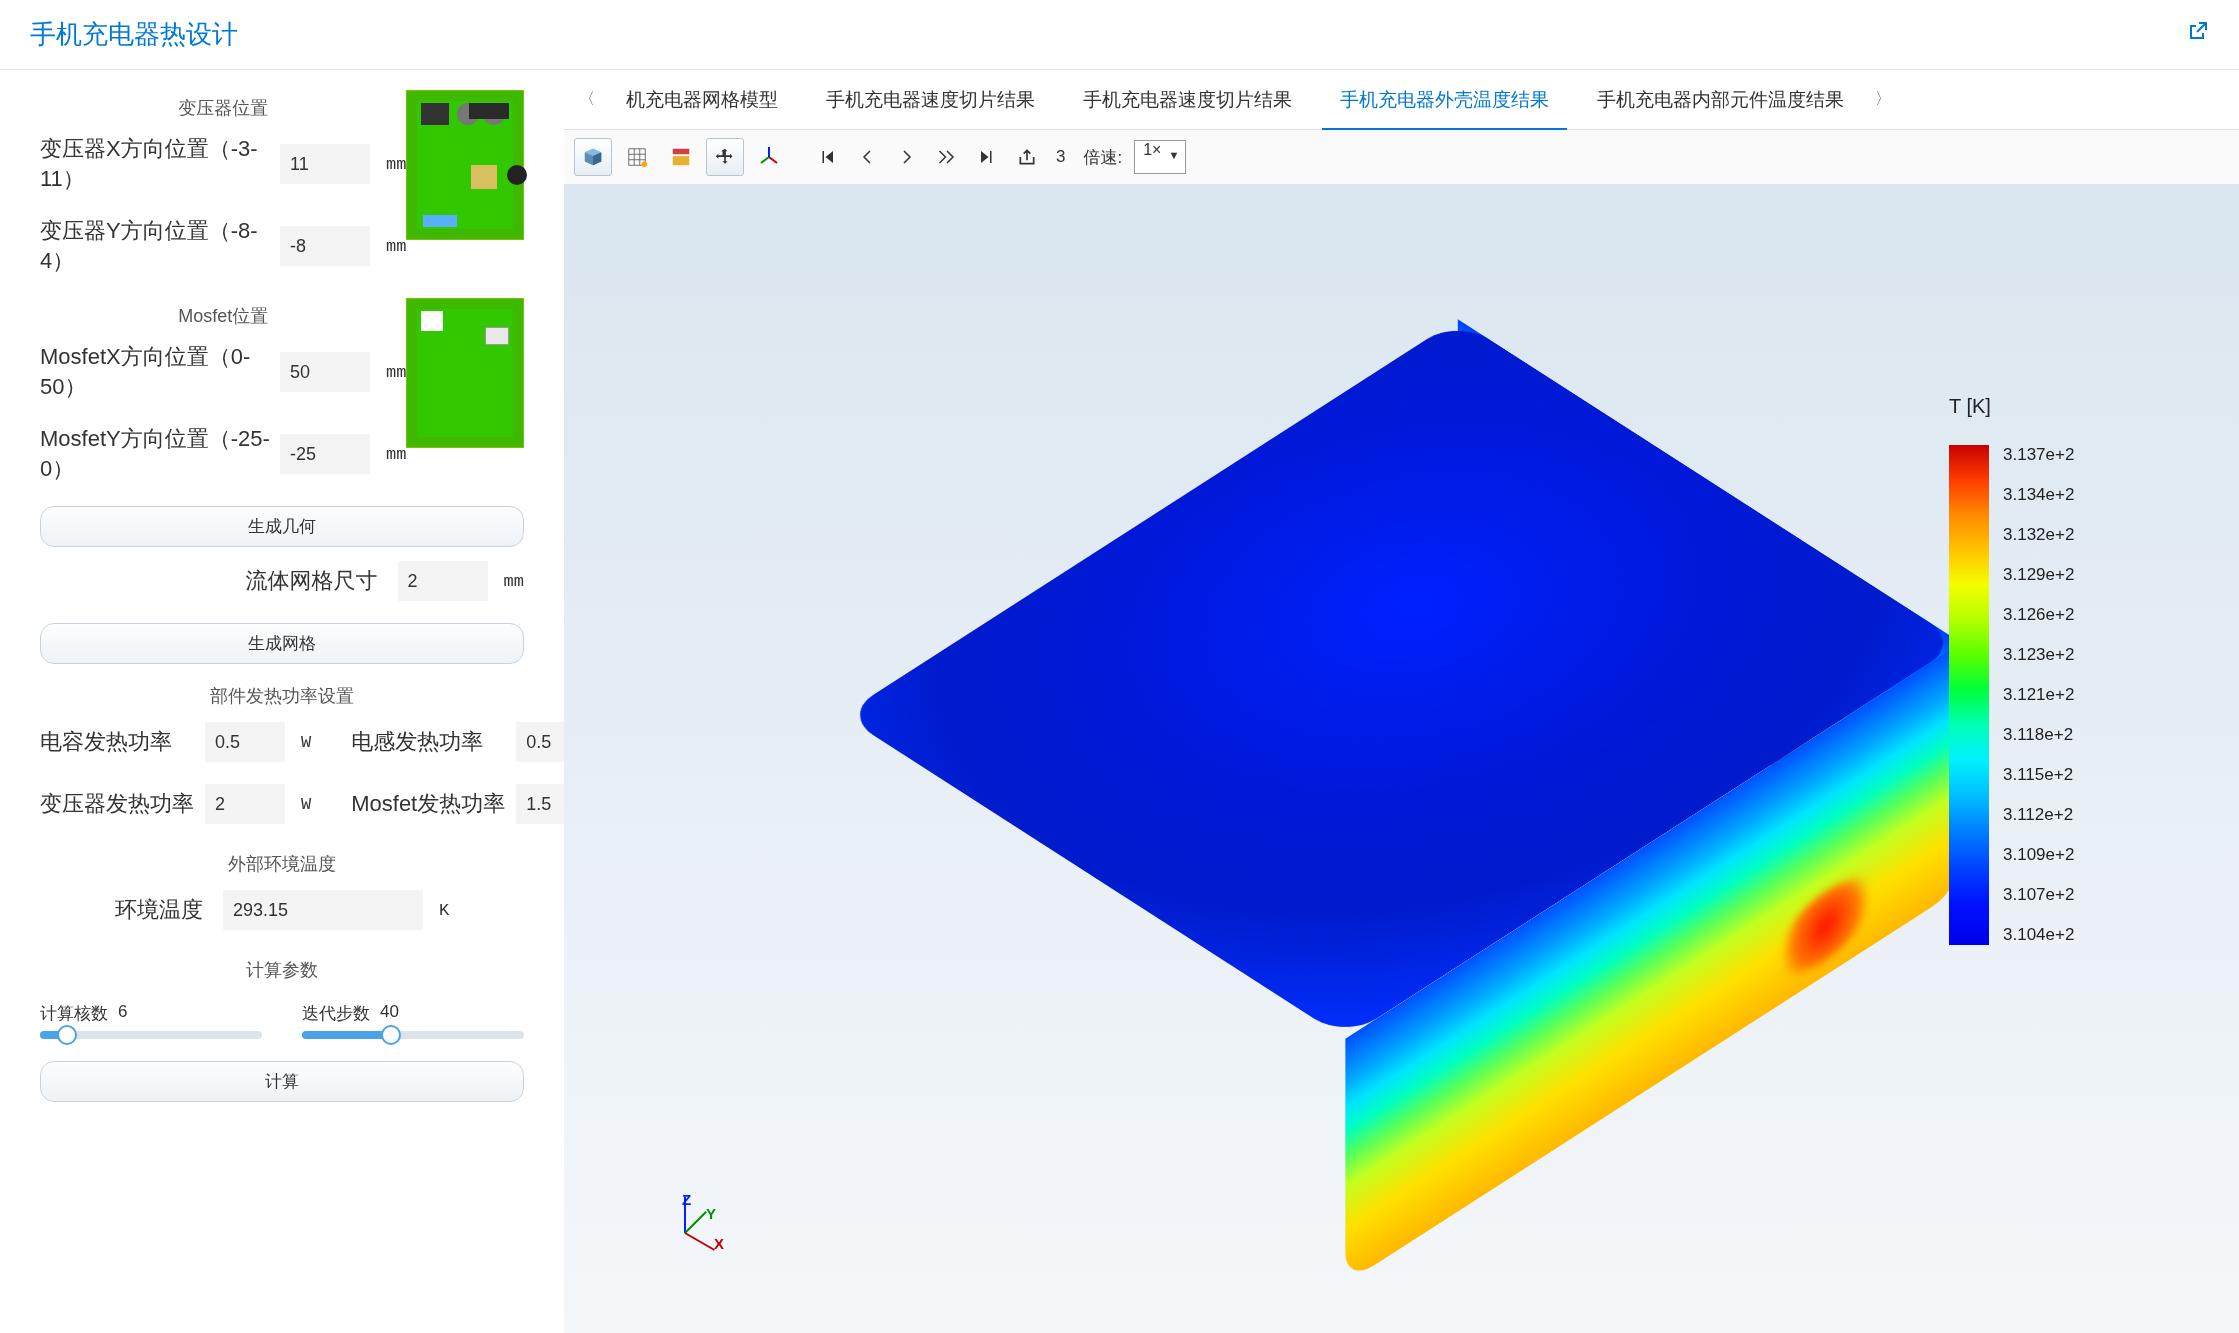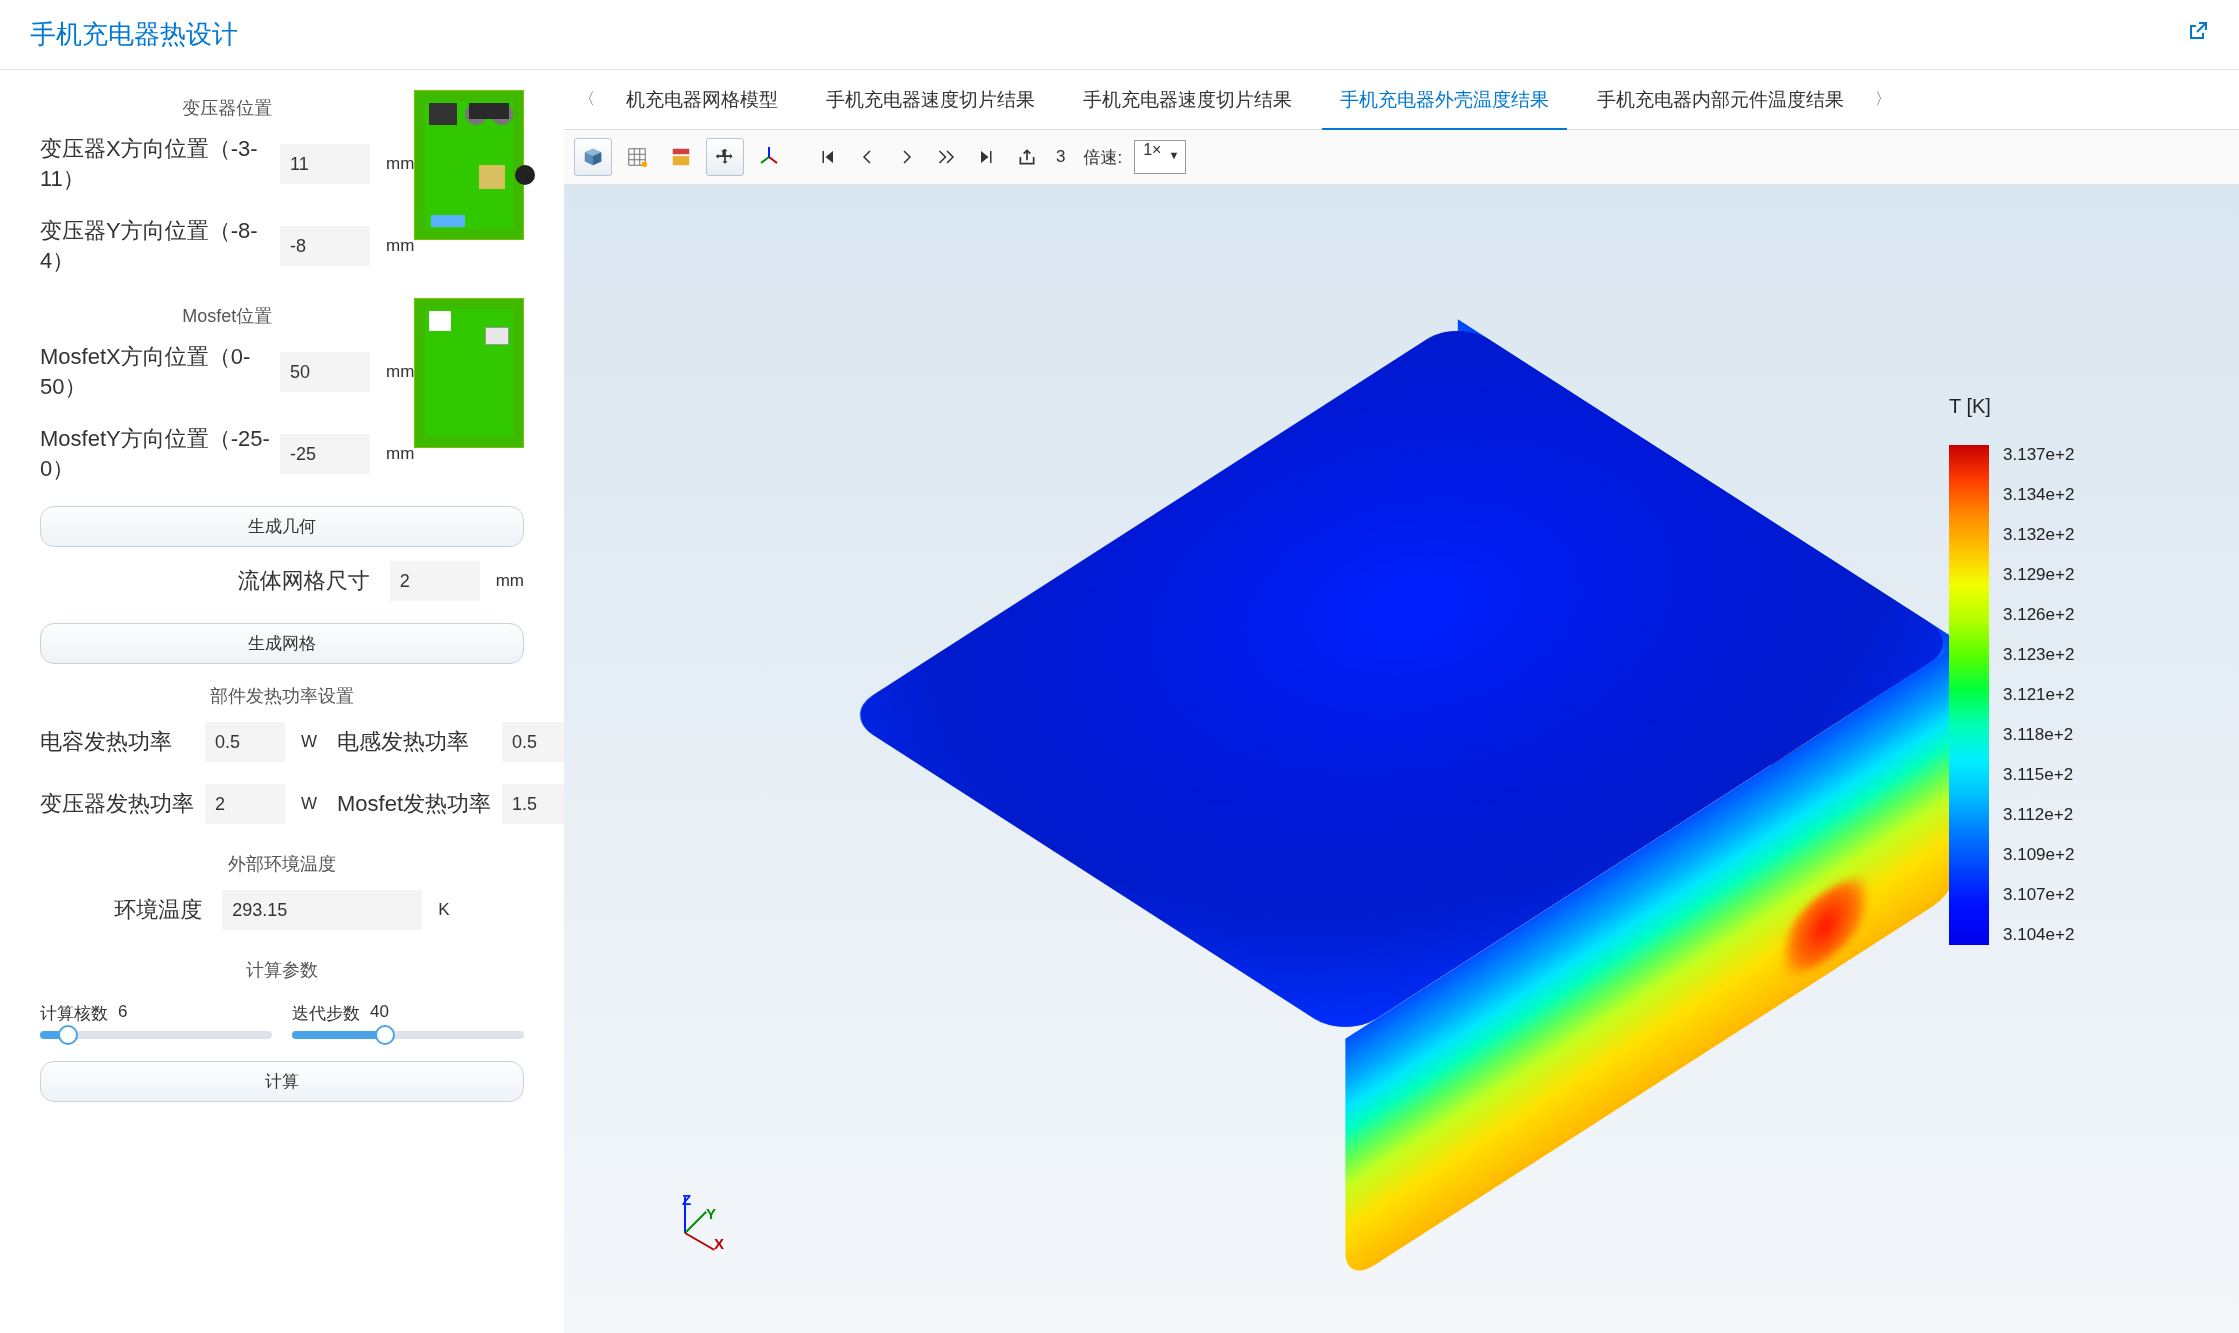--- a/index.html
+++ b/index.html
@@ -75,20 +75,21 @@
   padding: 0 10px;
   font-size: 18px;
   border: none;
   background: #f4f4f4;
   color: #333;
 }
 .param-unit {
   font-size: 17px;
   color: #333;
   margin-left: 6px;
+  font-family: Liberation Mono, monospace;
 }
 .thumb {
   width: 210px;
   height: 150px;
   border: 1px solid #78c400;
   background: #3fb900;
   margin-left: auto;
   position: relative;
 }
 .thumb-inner {
@@ -314,21 +315,21 @@
 }
 .slider-thumb {
   position: absolute;
   top: -6px;
   width: 20px;
   height: 20px;
   border-radius: 50%;
   background: #fff;
   border: 2px solid #4aa3e8;
 }
-.dual-col { display:flex; gap: 20px; }
+.dual-col { display:flex; gap: 40px; }
 .dual-col > * { flex:1; }
 </style>
 </head>
 <body>
 
 <div class="header">
   <div class="header-title">手机充电器热设计</div>
   <div class="header-icon">
     <svg width="24" height="24" viewBox="0 0 24 24" fill="none" stroke="#0078d4" stroke-width="2">
       <path d="M14 3h7v7"></path>

